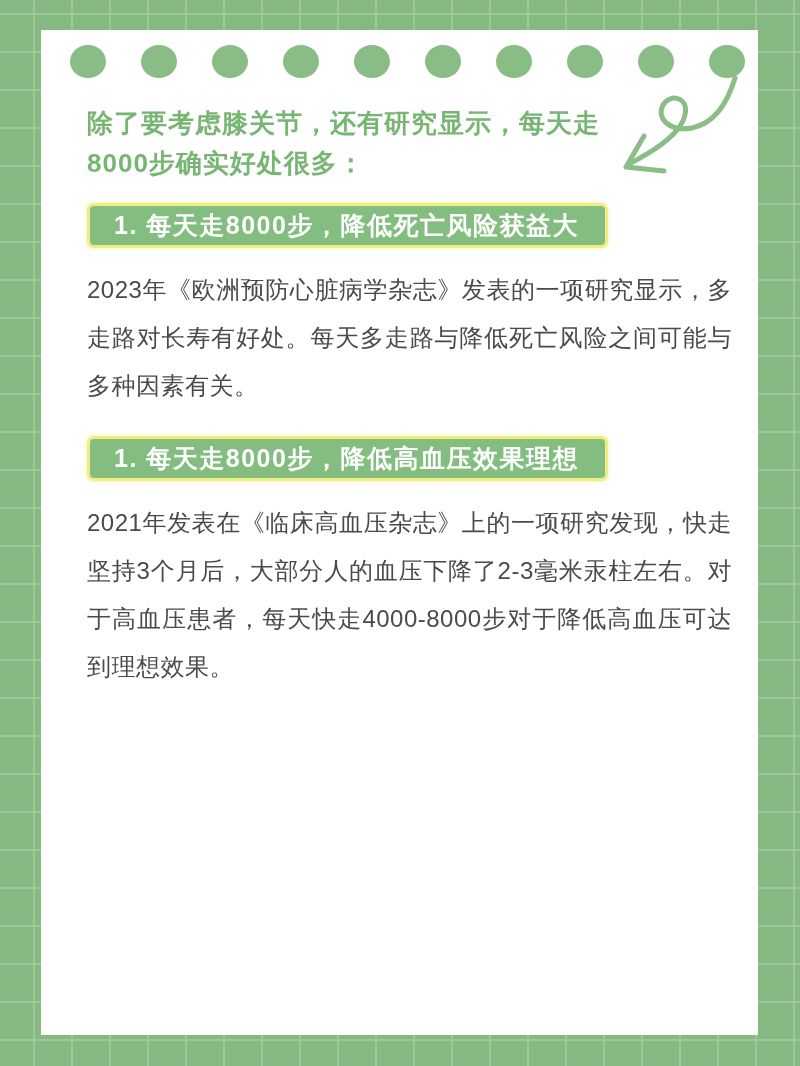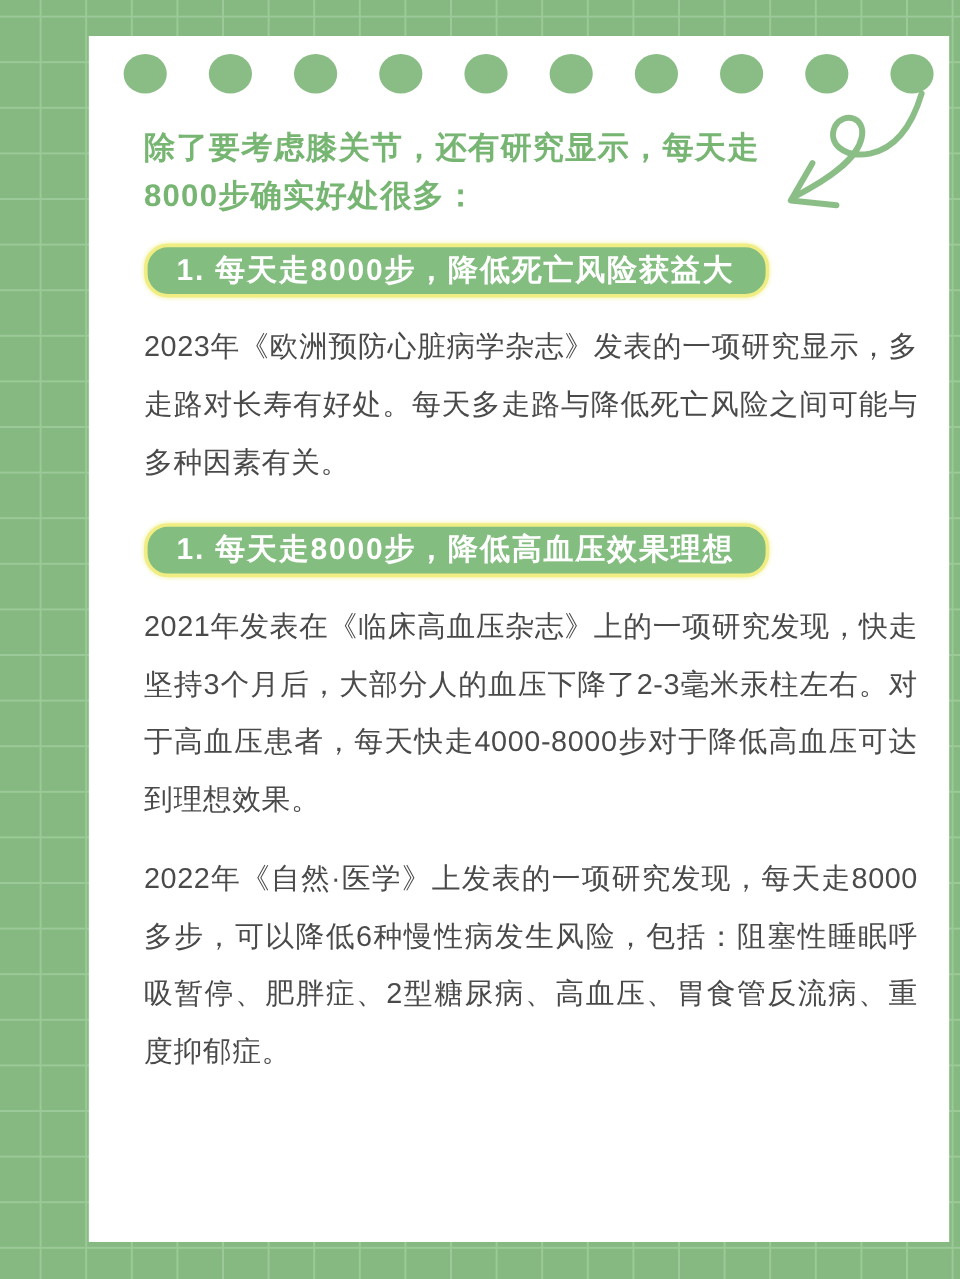--- a/index.html
+++ b/index.html
@@ -9,39 +9,38 @@
     background-color:#85b981;
     background-image:
       linear-gradient(#9bc997 2px, transparent 2px),
       linear-gradient(90deg, #9bc997 2px, transparent 2px);
     background-size:38px 38px;
     background-position:-5px 13px;
   }
   .card{
     position:absolute;left:41px;top:30px;width:717px;height:1005px;
     background:#ffffff;
-    margin-left:33px;
   }
   .dots-row{
     position:absolute;top:15px;left:29px;right:13px;height:33px;
     display:flex;justify-content:space-between;align-items:center;
   }
   .dot{width:36px;height:33px;border-radius:50%;background:#8abd85;}
   .content{position:absolute;top:73px;left:46px;right:26px;}
   .intro-title{
     width:545px;margin:0;
     font-size:26px;font-weight:bold;line-height:40px;
     color:#77b572;letter-spacing:1px;
   }
   .arrow-wrap{position:absolute;top:42px;right:16px;width:130px;height:135px;}
   .pill-row{margin-top:26px;}
   .pill-row.first{margin-top:20px;}
   .pill{
     display:inline-block;background:#83bd7f;
-    border:3px solid #f0ed83;border-radius:20px;
+    border:3px solid #f0ed83;border-radius:7px;
     box-shadow:0 0 3px 1px rgba(240,237,131,.55);
     color:#ffffff;font-size:25px;font-weight:bold;line-height:25px;
     padding:7px 26px 7px 24px;letter-spacing:1.5px;
   }
   .para{
     margin:22px 0 0;max-width:658px;
     font-size:24px;line-height:48px;color:#4a4a4a;
     letter-spacing:0.5px;text-align:justify;
   }
   .para.after-pill{margin-top:18px;}
@@ -83,17 +82,16 @@
     </section>
 
     <section>
       <div class="pill-row">
         <span class="pill">1. 每天走8000步，降低高血压效果理想</span>
       </div>
       <p class="para after-pill">2021年发表在《临床高血压杂志》上的一项研究发现，快走坚持3个月后，大部分人的血压下降了2-3毫米汞柱左右。对于高血压患者，每天快走4000-8000步对于降低高血压可达到理想效果。</p>
     </section>
 
     <section>
-      <p class="para after-pill">2022年《自然·医学》上发表的一项研究发现，每天走8000多步，可以降低6种慢性病发生风险，包括：阻塞性睡眠呼吸暂停、肥胖症、2型糖尿病、高血压、胃食管反流病、重度抑郁症。</p>
     </section>
 
   </div>
 </div>
 
 </body></html>

